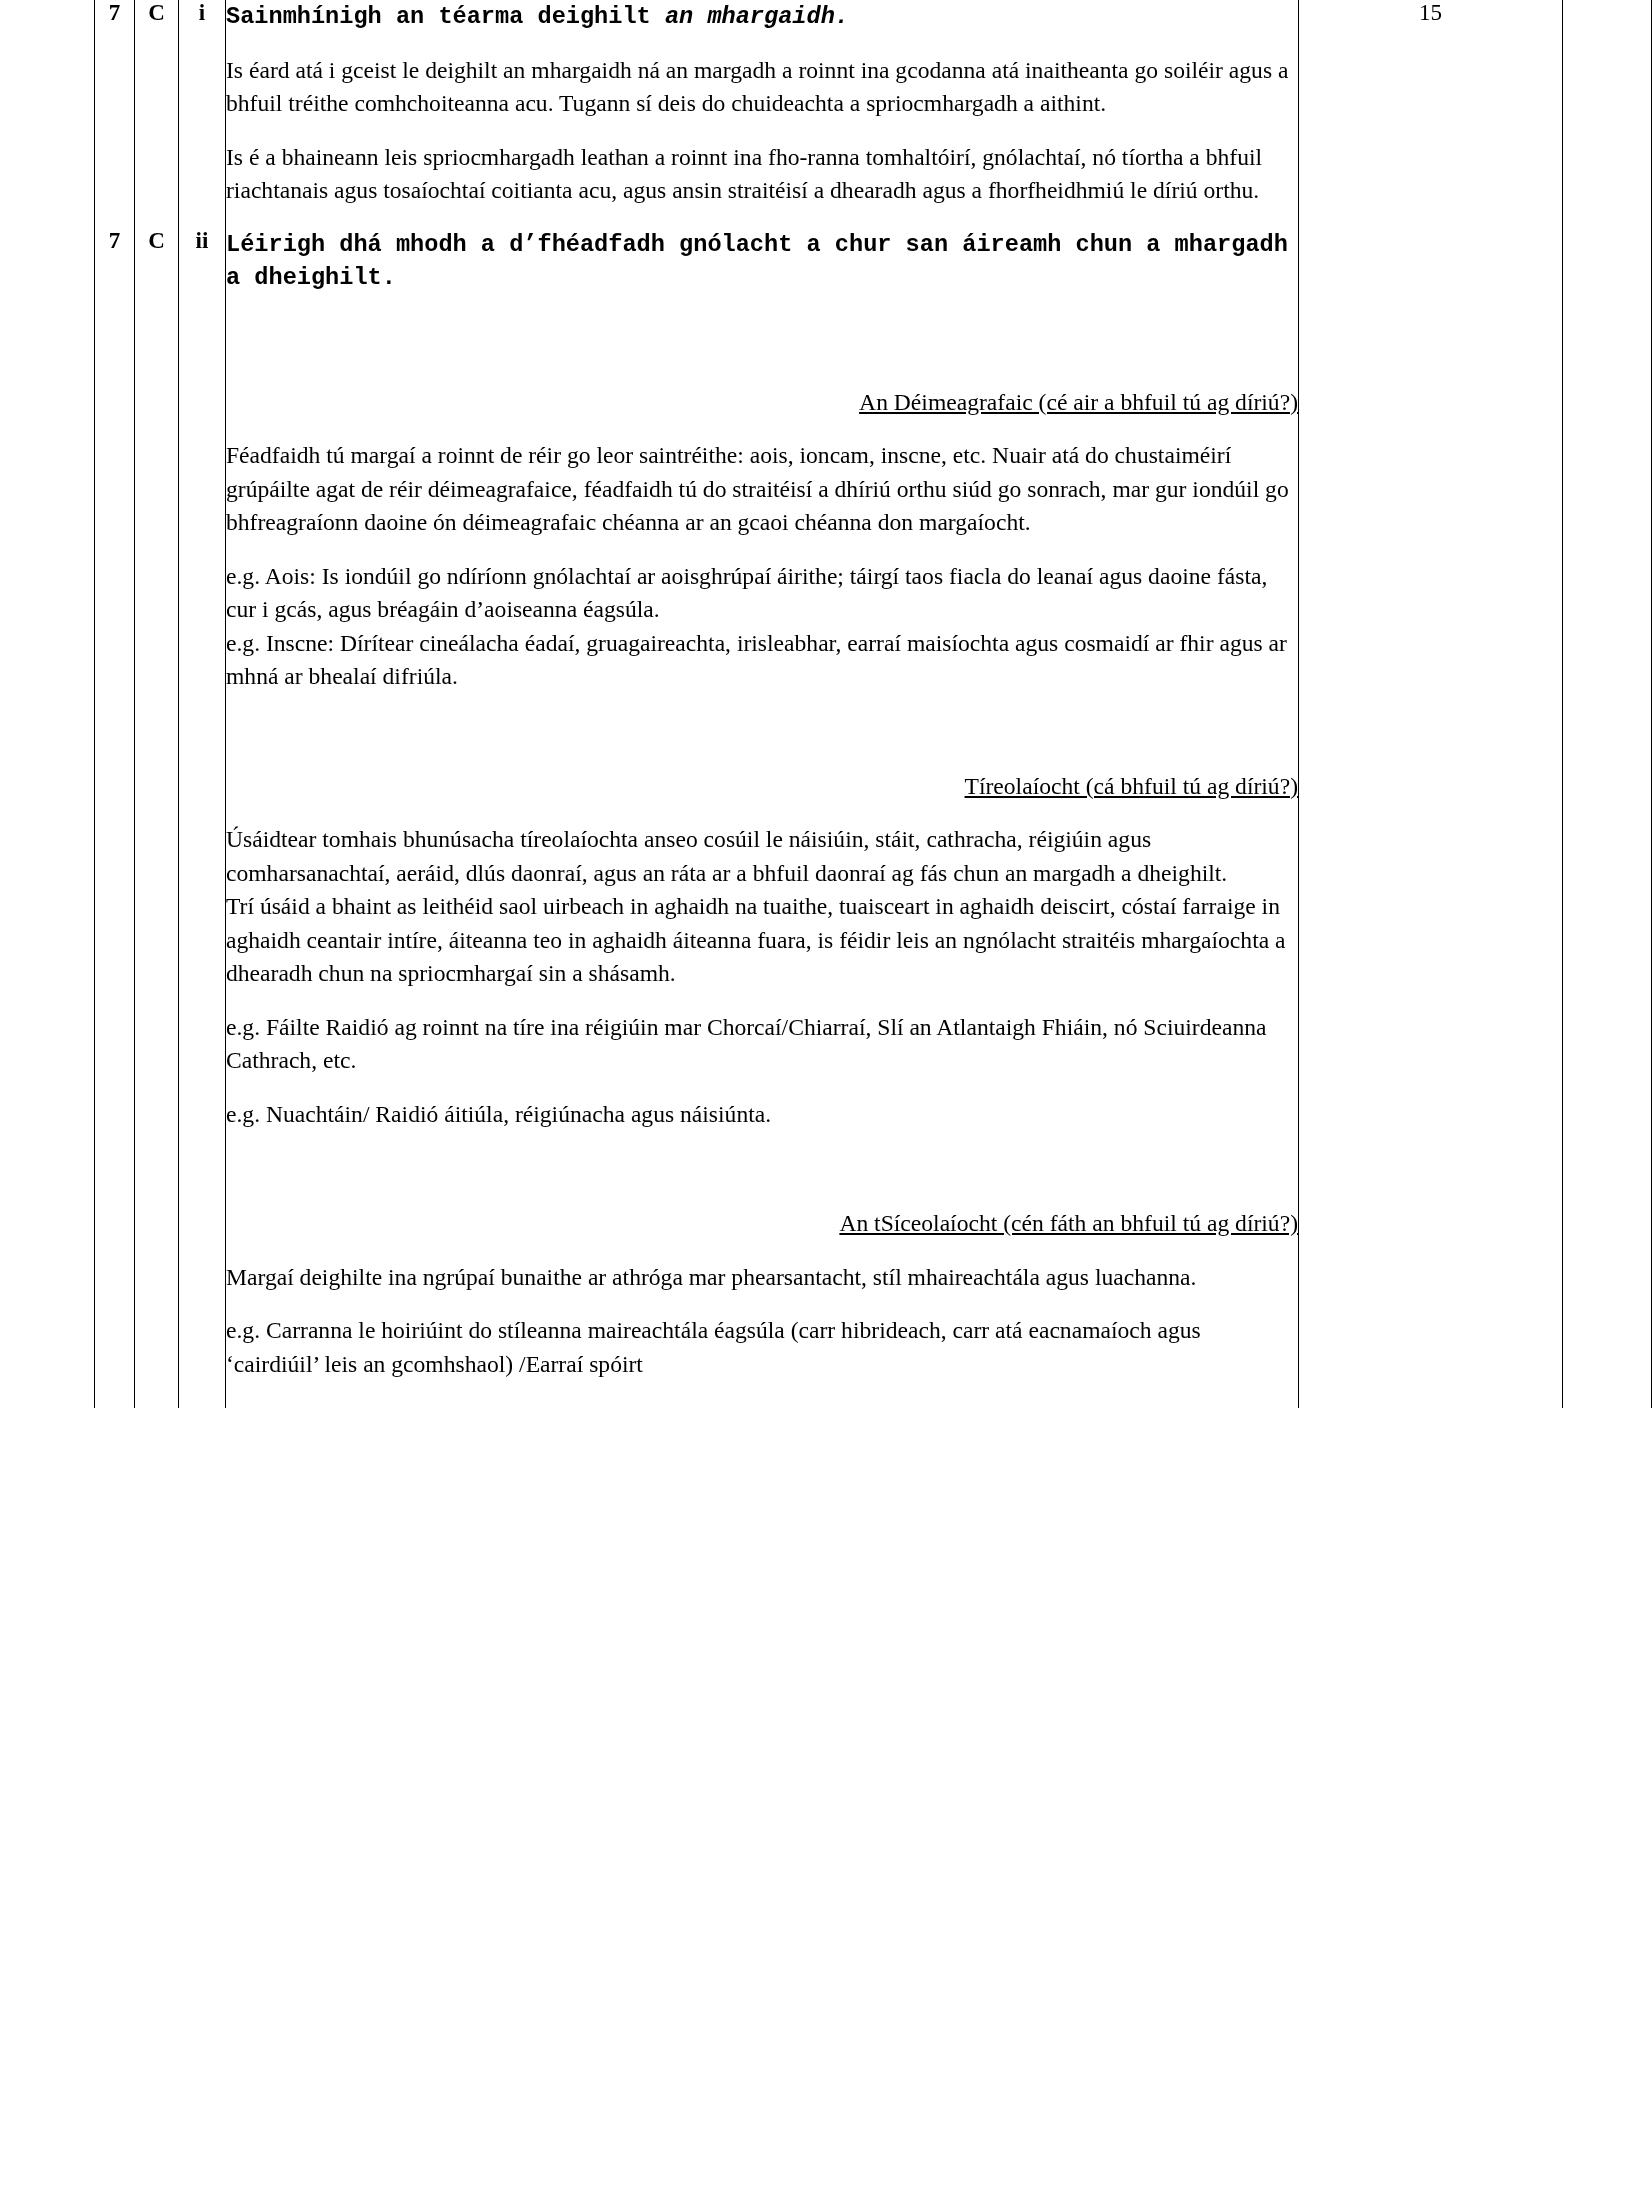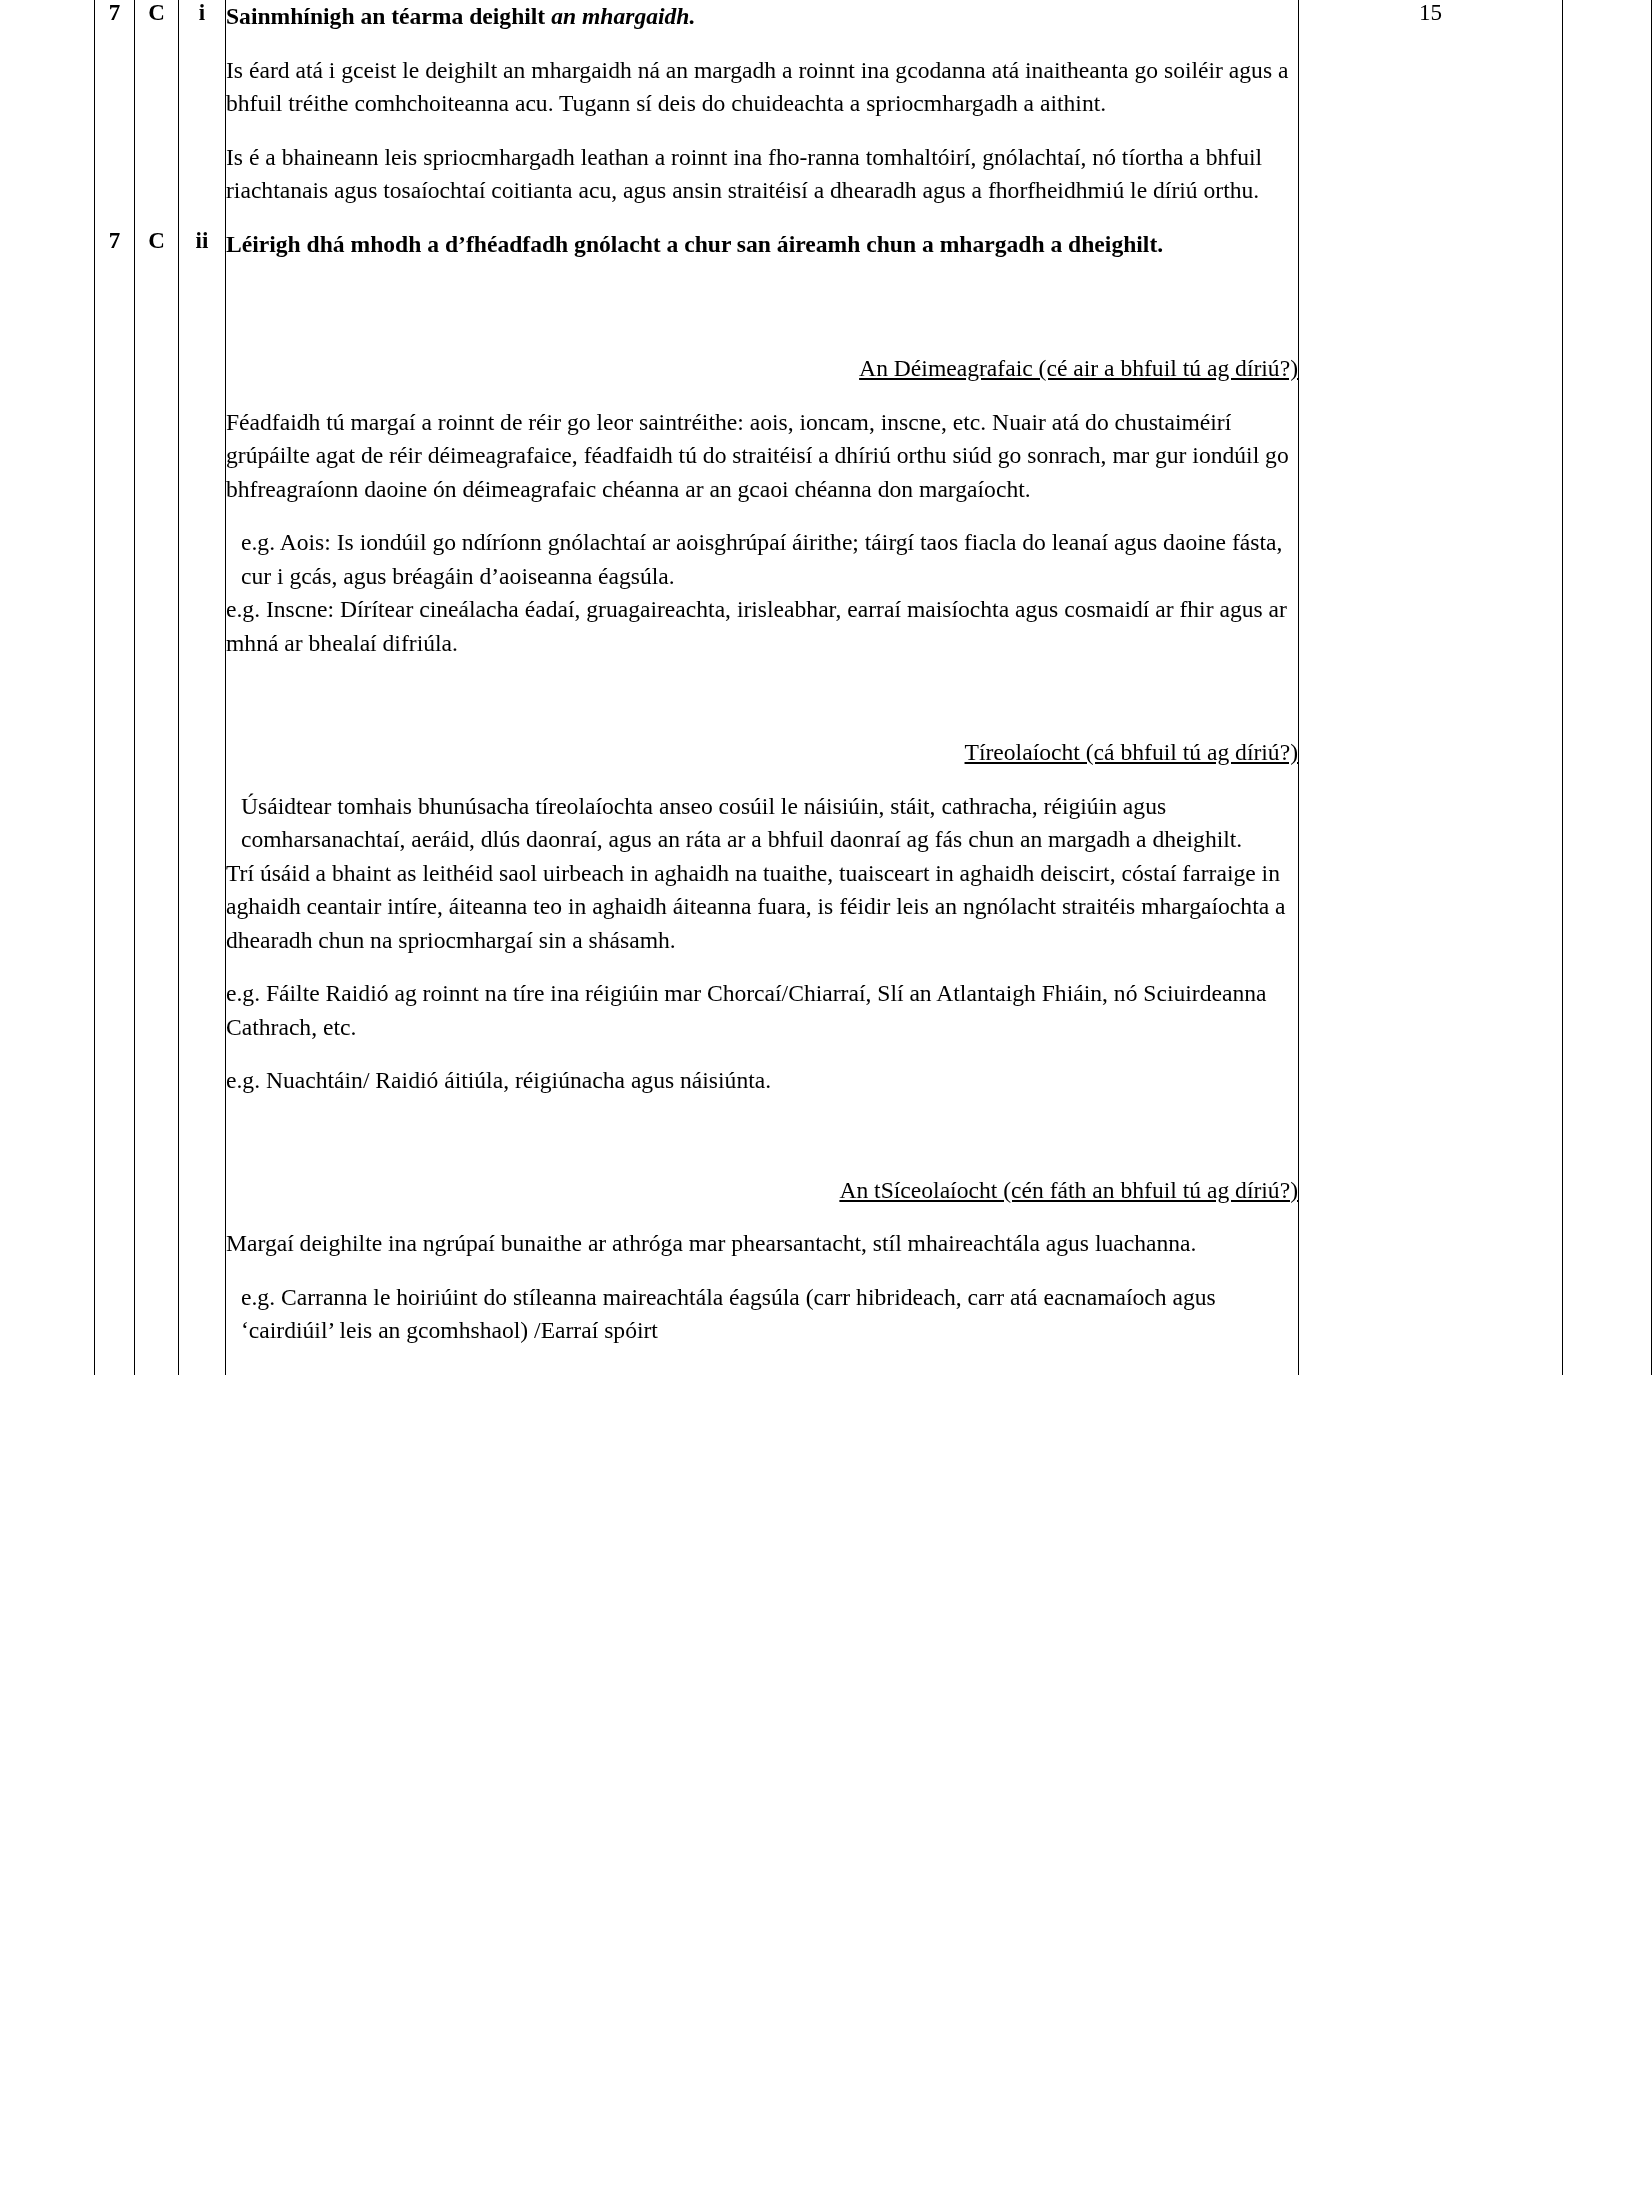--- a/index.html
+++ b/index.html
@@ -59,25 +59,25 @@
   .body-cell {
     font-size: 23.6px;
     line-height: 1.42;
     padding: 12.7px 25.5px 9px 20px;
   }
   .body-cell p {
     margin: 0 0 20px 0;
   }
   .body-cell p.tight {
     margin-bottom: 0;
-    margin-left: 15px;
   }
   .q-head {
     font-weight: bold;
     margin: 0 0 23.6px 0;
+    font-family: Liberation Mono, monospace;
   }
   .q-head em {
     font-style: italic;
   }
   .sub-head {
     text-decoration: underline;
     margin: 0 0 20px 0;
     text-align: right;
   }
   .spacer-lg { height: 71px; }

